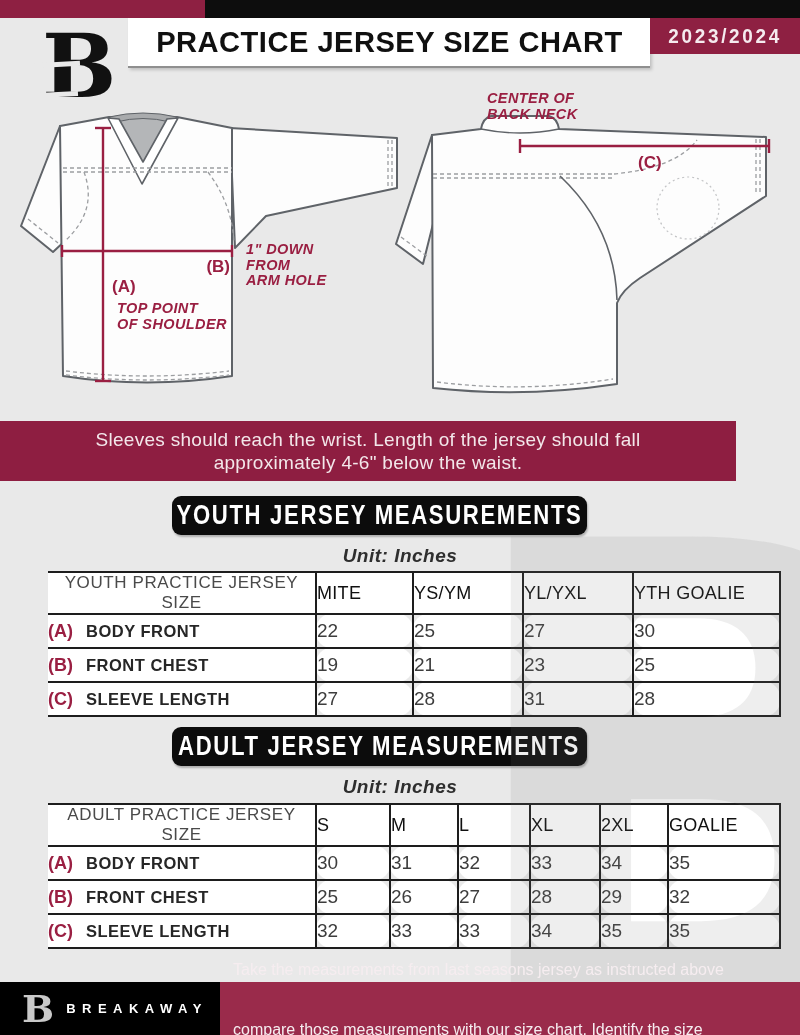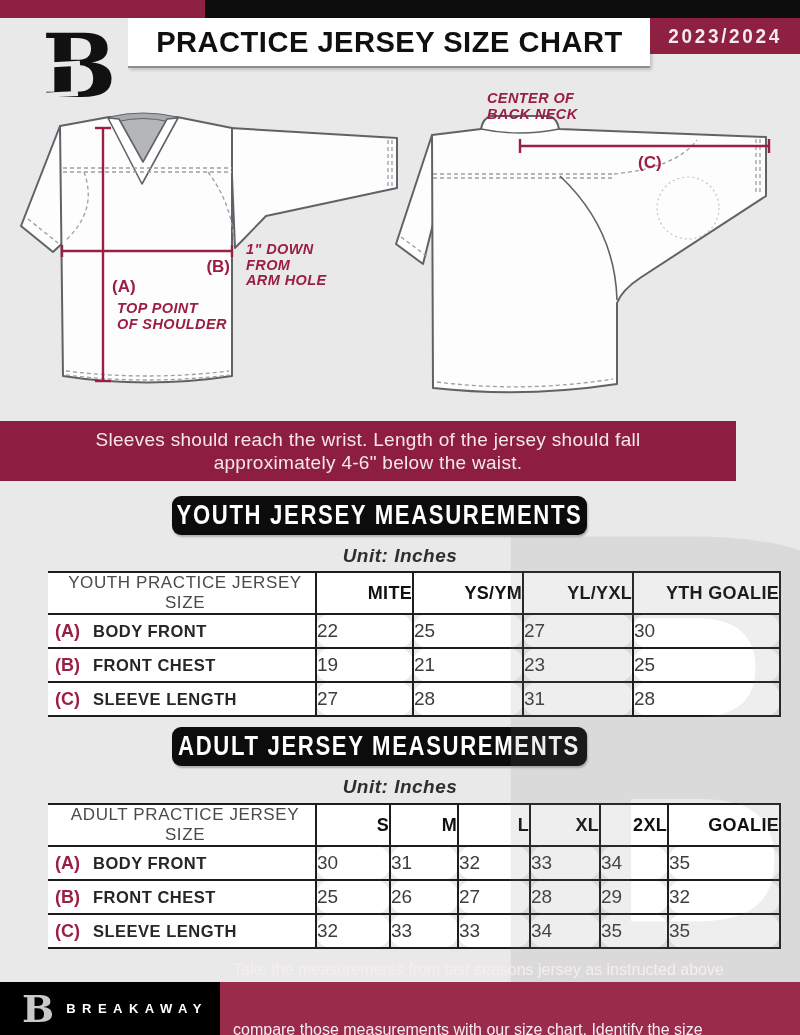--- a/index.html
+++ b/index.html
@@ -51,27 +51,27 @@
         color:#2e2e2e;font-size:19px;letter-spacing:0.5px;}
   .unit-youth{top:545px;}
   .unit-adult{top:776px;}
 
   
   table.size-table{position:absolute;left:48px;border-collapse:collapse;table-layout:fixed;}
   table.youth{top:571px;}
   table.adult{top:803px;}
   .size-table th,.size-table td{background:#ffffff;border-top:2px solid #1d1d1d;
         border-left:2px solid #1d1d1d;padding:0;}
-  .size-table th:first-child,.size-table td:first-child{border-left:none;padding-left:7px;}
+  .size-table th:first-child,.size-table td:first-child{border-left:none;}
   .size-table th:last-child,.size-table td:last-child{border-right:2px solid #1d1d1d;}
   .size-table tr:last-child th,.size-table tr:last-child td{border-bottom:2px solid #1d1d1d;}
   .size-table th{height:37px;}
   .size-table td{height:32px;}
   .label-head{font-weight:normal;color:#4a4a4a;font-size:17px;letter-spacing:0.6px;text-align:center;}
-  .size-head{color:#101010;font-size:18px;font-weight:bold;letter-spacing:0.3px;text-align:right;}
+  .size-head{color:#101010;font-size:18px;font-weight:normal;letter-spacing:0.3px;text-align:left;}
   .row-label{text-align:left;padding-left:14px;white-space:nowrap;}
   .row-key{color:#9a1f42;font-weight:bold;font-size:18px;margin-right:13px;}
   .row-name{color:#262626;font-weight:600;font-size:16.5px;letter-spacing:0.5px;}
   .val{text-align:left;color:#3d3d3d;font-size:19px;border-radius:15px;}
 
   
   .watermark{position:absolute;left:452px;top:462px;font-family:"DejaVu Sans",sans-serif;
              font-weight:bold;font-size:640px;line-height:1;color:rgba(125,125,125,0.13);
              z-index:30;pointer-events:none;}
 

